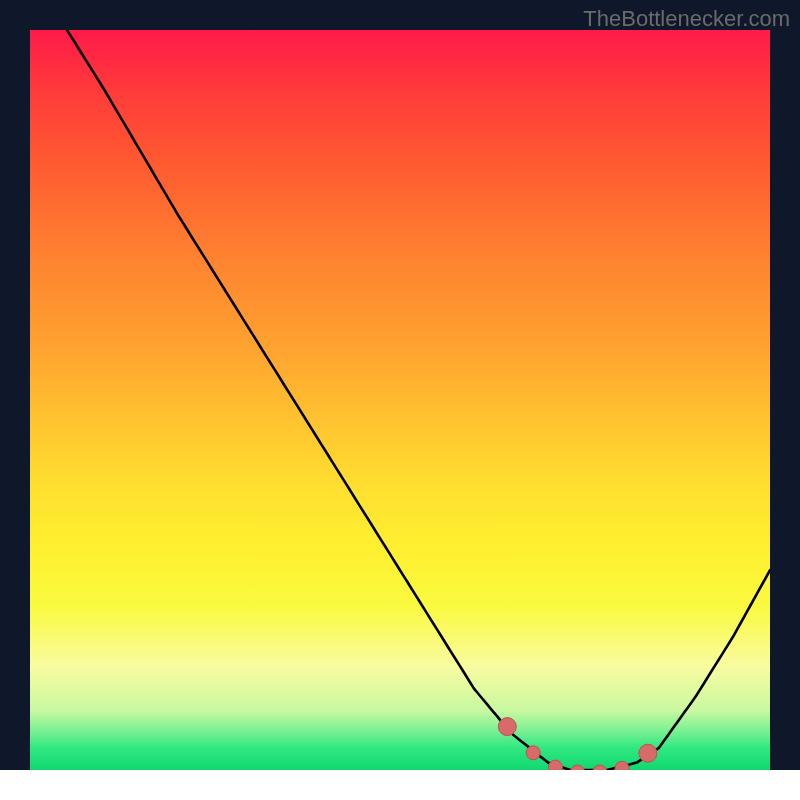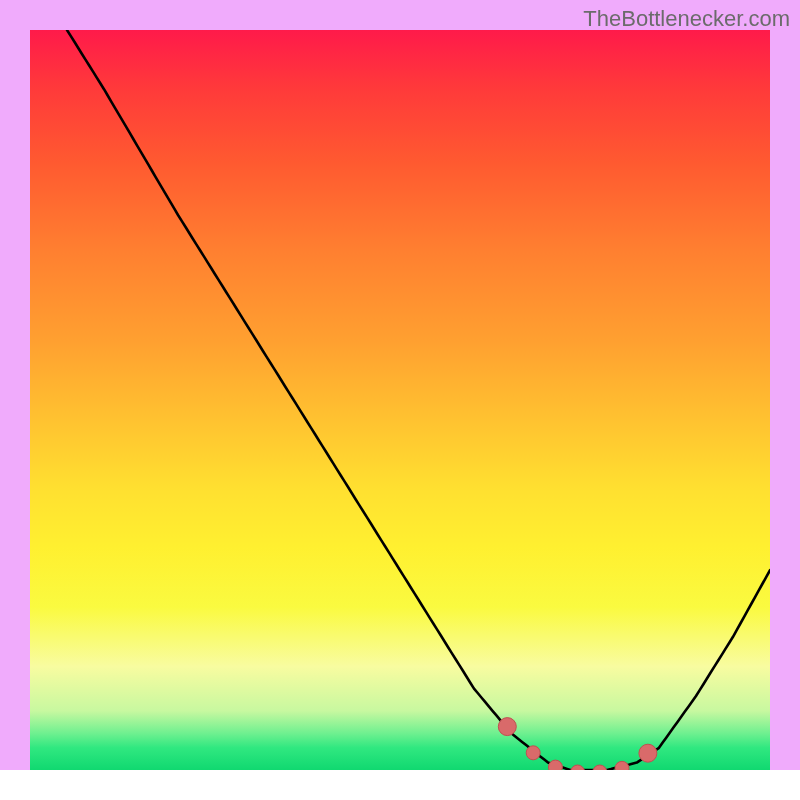--- a/index.html
+++ b/index.html
@@ -2,21 +2,21 @@
 <html><head>
 <meta charset="utf-8">
 <style>
   * { margin: 0; padding: 0; box-sizing: border-box; }
   html, body { width: 800px; height: 800px; overflow: hidden; }
   body { font-family: Arial, Helvetica, sans-serif; }
 
   .wrap {
     width: 800px;
     height: 770px;
-    background: #f0abfc;
+    background: #0f172a;
     position: relative;
   }
 
   .attribution {
     position: absolute;
     top: 6px;
     right: 10px;
     color: #6b6b6b;
     font-size: 22px;
     font-weight: 400;

